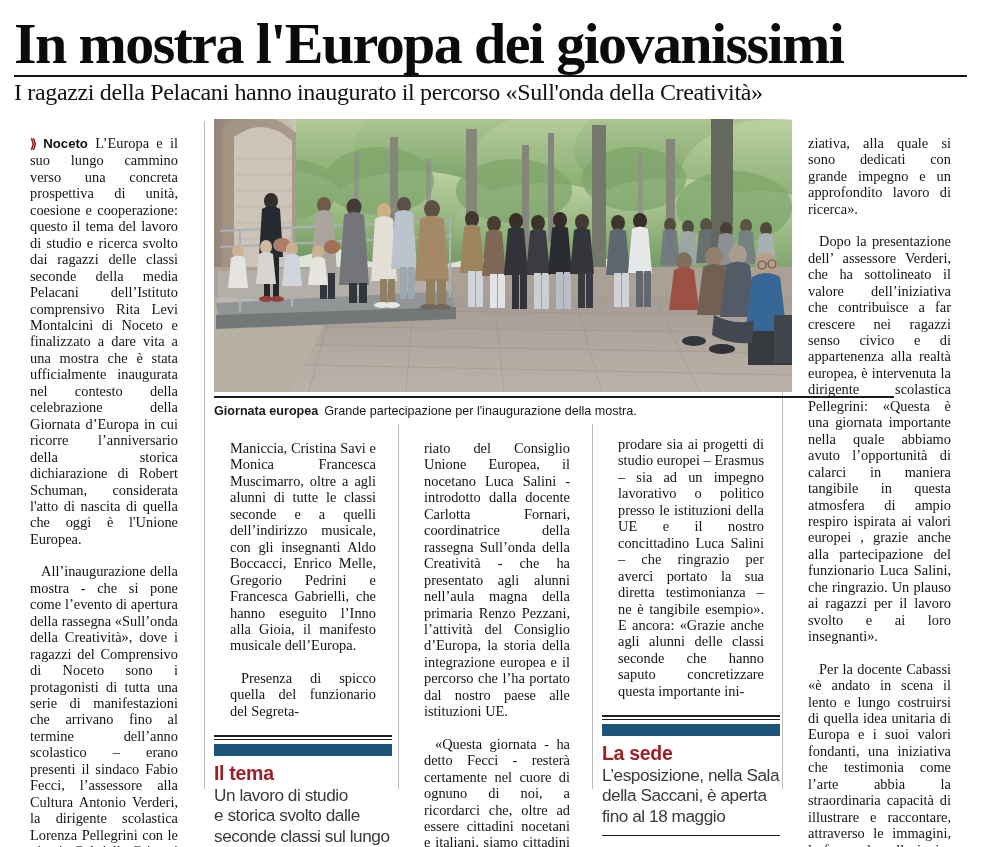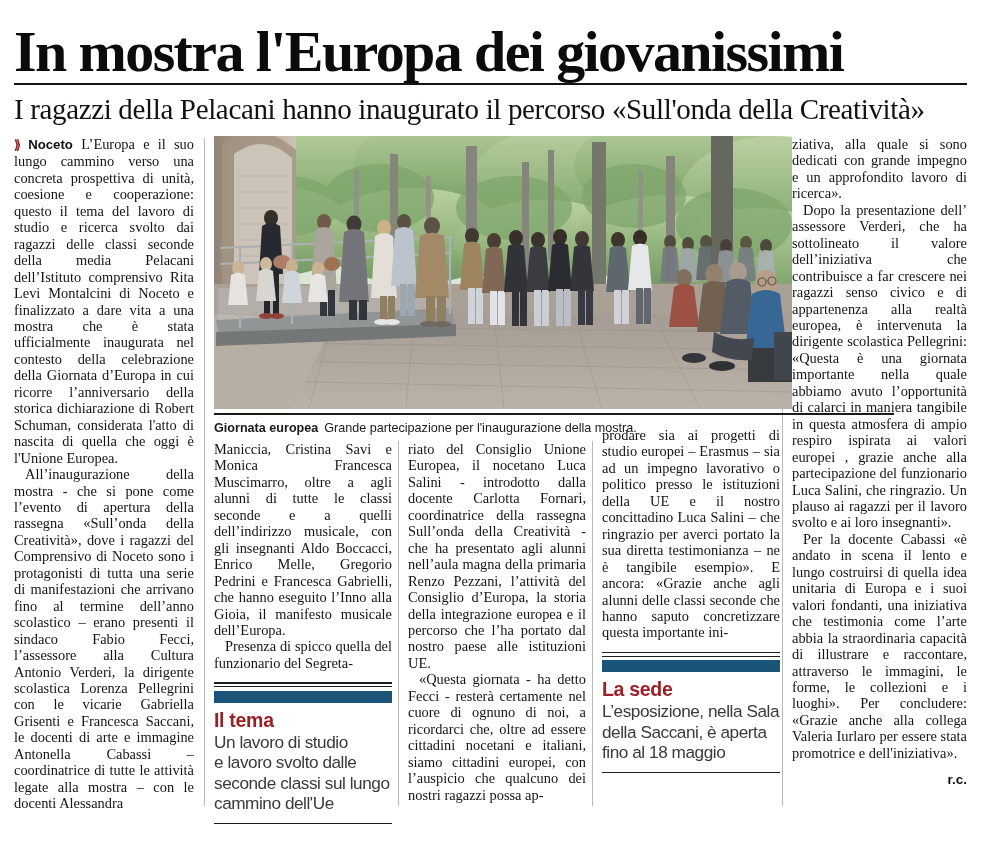--- a/index.html
+++ b/index.html
@@ -27,38 +27,37 @@
   }
   .kicker-tag {
     font-weight: bold;
     color: #8c1b20;
     letter-spacing: -0.2px;
   }
   .kicker-rest { color: #101010; }
 
   .headline-wrap {
     border-bottom: 2.2px solid #141414;
-    margin-top: 12px;
+    margin-top: 4px;
     padding-bottom: 1px;
   }
   .headline {
     font-family: "Liberation Serif", serif;
     font-weight: bold;
     font-size: 58px;
     line-height: 60px;
     letter-spacing: -1.6px;
     white-space: nowrap;
     color: #0b0b0b;
     transform: scaleX(1.0);
     transform-origin: left center;
   }
   .subhead {
-    margin-top: 9px;
     font-family: "Liberation Serif", serif;
-    font-size: 29px;
+    font-size: 24px;
     line-height: 30px;
     letter-spacing: -0.35px;
     white-space: nowrap;
     color: #121212;
   }
 
   
   .body-area {
     position: relative;
     margin: 12px 14px 0 14px;
@@ -79,21 +78,21 @@
 
   .bodytext {
     font-family: "Liberation Serif", serif;
     font-size: 14.4px;
     line-height: 16.45px;
     text-align: justify;
     text-justify: inter-word;
     color: #141414;
     hyphens: manual;
   }
-  .bodytext p { margin: 0; text-indent: 11px; }
+  .bodytext p { margin: 16px; text-indent: 11px; }
   .bodytext p.first { text-indent: 0; }
 
   .bullet {
     font-family: "Liberation Sans", sans-serif;
     font-weight: bold;
     color: #8c1b20;
     font-size: 12.5px;
     letter-spacing: -1px;
   }
   .lead-tag {
@@ -447,36 +446,36 @@
       <p class="first">Maniccia, Cristina Savi e Monica Francesca Muscimarro, oltre a agli alunni di tutte le classi seconde e a quelli dell’indirizzo musicale, con gli insegnanti Aldo Boccacci, Enrico Melle, Gregorio Pedrini e Francesca Gabrielli, che hanno eseguito l’Inno alla Gioia, il manifesto musicale dell’Europa.</p>
       <p>Presenza di spicco quella del funzionario del Segreta-</p>
     </div>
     <div class="infobox">
       <div class="ib-top"></div>
       <div class="ib-top2"></div>
       <div class="ib-bar"></div>
       <div class="ib-title">Il tema</div>
       <div class="ib-text">
         <div>Un lavoro di studio</div>
-        <div>e lavoro svolto dalle</div>
+        <div>e storica svolto dalle</div>
         <div>seconde classi sul lungo</div>
         <div>cammino dell'Ue</div>
       </div>
       <div class="ib-bottom"></div>
     </div>
   </div>
 
   <div class="col" style="left:394px; top:305px; width:178px;">
     <div class="bodytext">
       <p class="first">riato del Consiglio Unione Europea, il nocetano Luca Salini - introdotto dalla docente Carlotta Fornari, coordinatrice della rassegna Sull’onda della Creatività - che ha presentato agli alunni nell’aula magna della primaria Renzo Pezzani, l’attività del Consiglio d’Europa, la storia della integrazione europea e il percorso che l’ha portato dal nostro paese alle istituzioni UE.</p>
       <p>«Questa giornata - ha detto Fecci - resterà certamente nel cuore di ognuno di noi, a ricordarci che, oltre ad essere cittadini nocetani e italiani, siamo cittadini europei, con l’auspicio che qualcuno dei nostri ragazzi possa ap-</p>
     </div>
   </div>
 
-  <div class="col" style="left:588px; top:291px; width:178px;">
+  <div class="col" style="left:588px; top:301px; width:178px;">
     <div class="bodytext">
       <p class="first">prodare sia ai progetti di studio europei – Erasmus – sia ad un impegno lavorativo o politico presso le istituzioni della UE e il nostro concittadino Luca Salini – che ringrazio per averci portato la sua diretta testimonianza – ne è tangibile esempio». E ancora: «Grazie anche agli alunni delle classi seconde che hanno saputo concretizzare questa importante ini-</p>
     </div>
     <div class="infobox">
       <div class="ib-top"></div>
       <div class="ib-top2"></div>
       <div class="ib-bar"></div>
       <div class="ib-title">La sede</div>
       <div class="ib-text">
         <div>L’esposizione, nella Sala</div>

